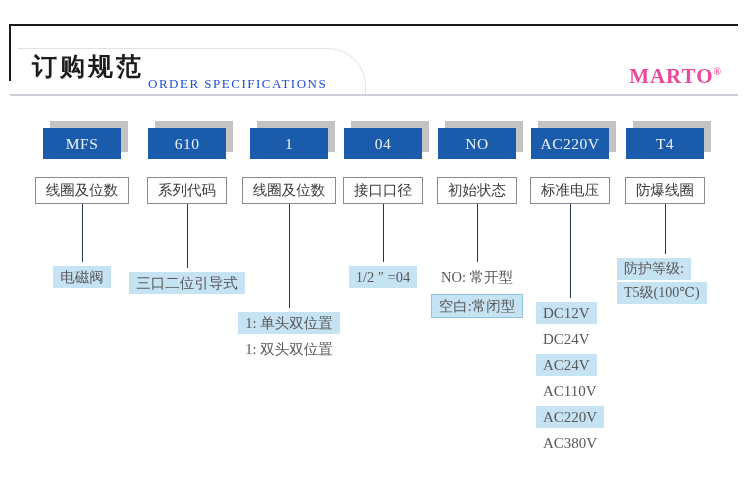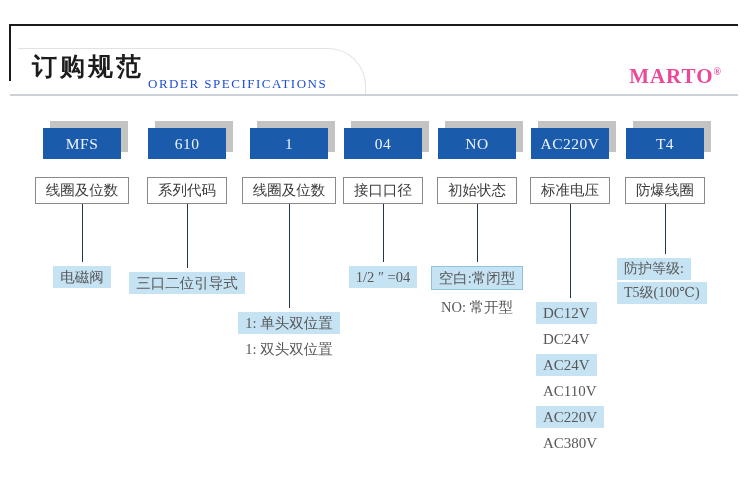--- a/index.html
+++ b/index.html
@@ -122,22 +122,22 @@
     </div>
   </div>
 
   <div class="col col5">
     <div class="codewrap">
       <div class="codebox">NO</div>
     </div>
     <div class="labelbox">初始状态</div>
     <div class="vline h58"></div>
     <div class="notes">
+      <div class="note">NO: 常开型</div>
       <div class="note hl bordered">空白:常闭型</div>
-      <div class="note">NO: 常开型</div>
     </div>
   </div>
 
   <div class="col col6">
     <div class="codewrap">
       <div class="codebox">AC220V</div>
     </div>
     <div class="labelbox">标准电压</div>
     <div class="vline h94"></div>
     <div class="notes notes-left6">

